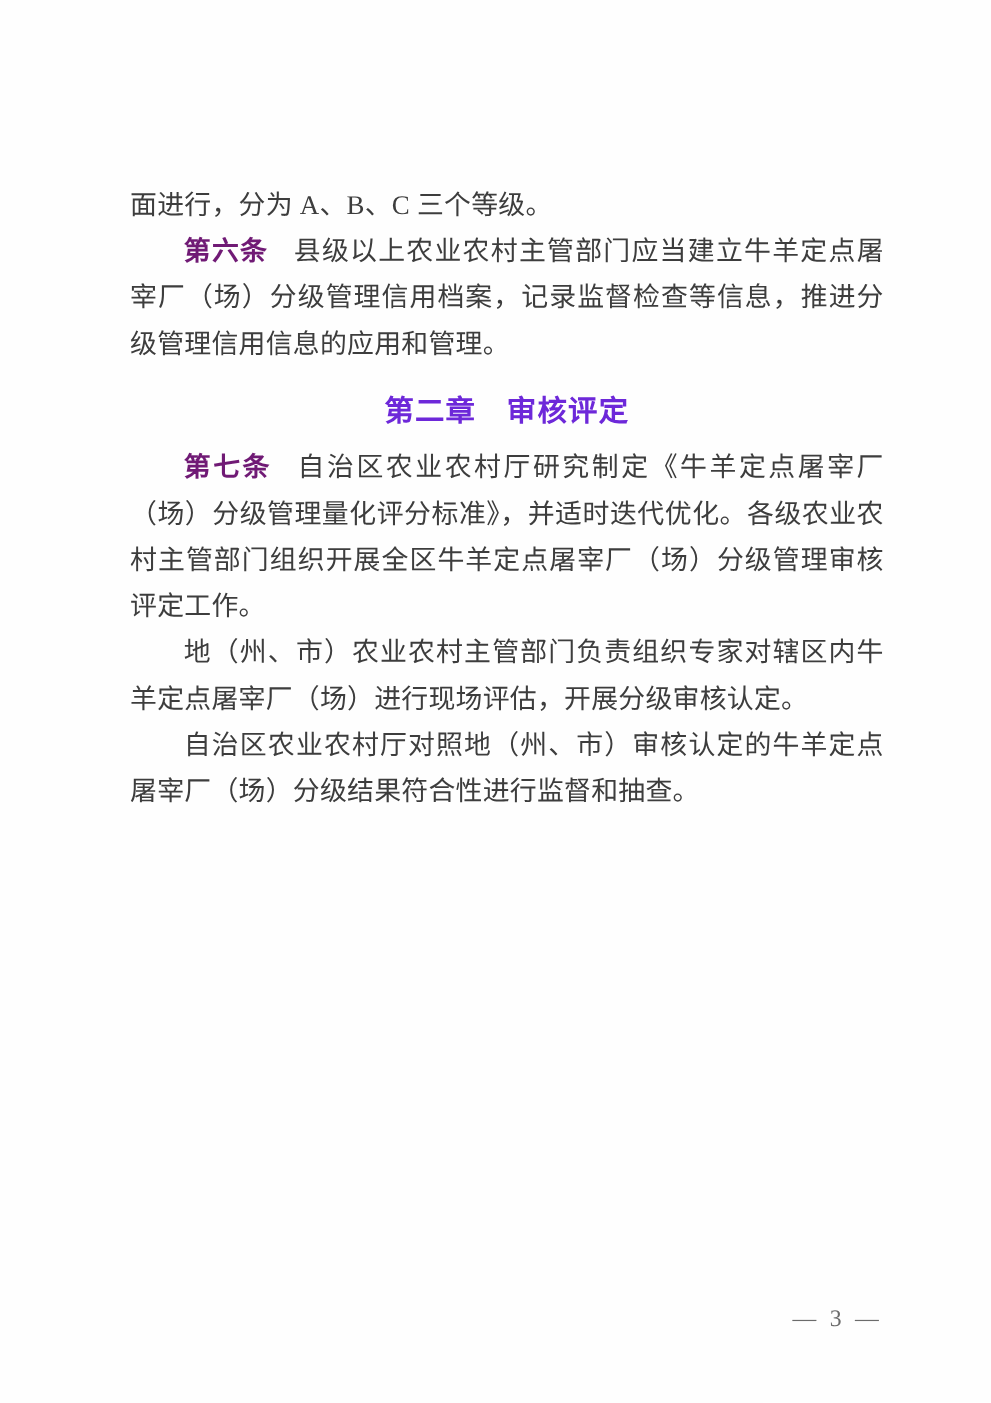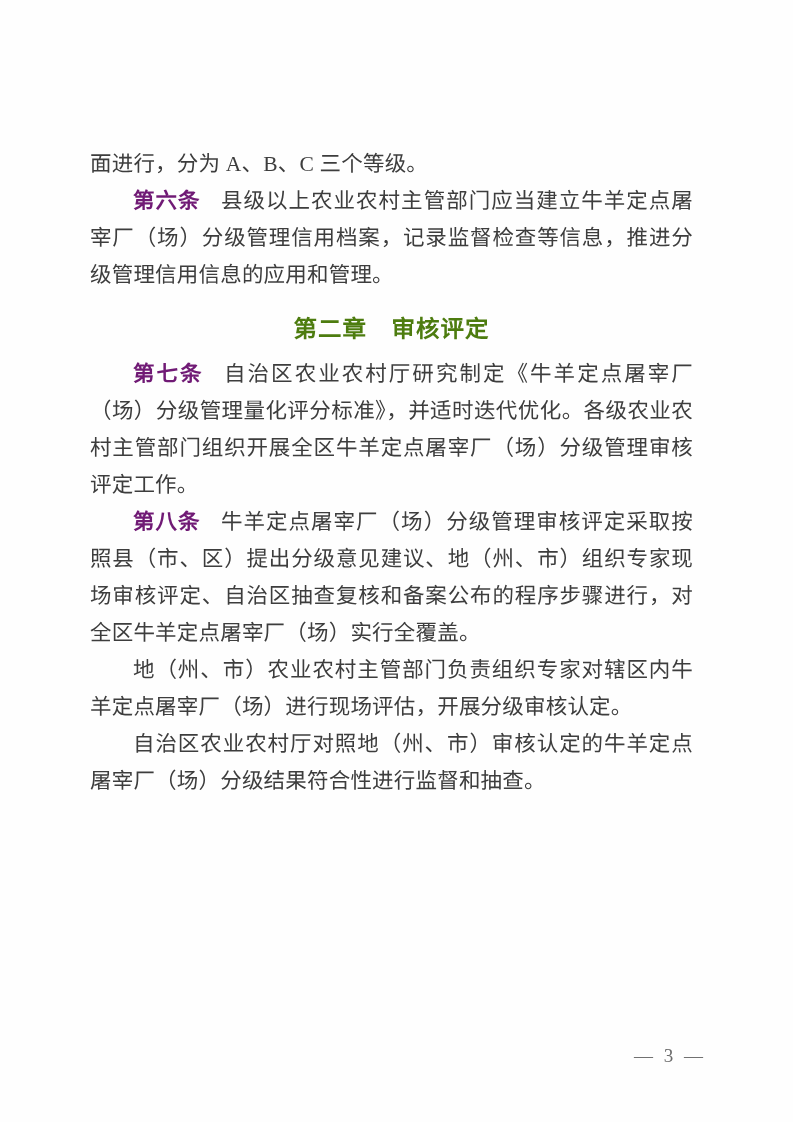--- a/index.html
+++ b/index.html
@@ -12,21 +12,21 @@
     position: relative;
     width: 793px;
     height: 1122px;
     background: #fefefe;
     font-family: "Liberation Serif", serif;
     color: #3d3d3d;
     overflow: hidden;
   }
   .content {
     position: absolute;
-    left: 90px;
+    left: 104px;
     top: 146px;
     width: 603px;
     font-size: 21.5px;
     line-height: 37px;
     text-align: justify;
     letter-spacing: 0.2px;
   }
   p.para {
     margin: 0;
     padding: 0;
@@ -42,21 +42,21 @@
   }
   h2.chapter {
     margin: 17px 0 8px 0;
     padding: 0;
     text-align: center;
     text-indent: 0;
     font-size: 23.5px;
     line-height: 37px;
     font-weight: 700;
     font-family: "Liberation Sans", sans-serif;
-    color: #4d7c0f;
+    color: #6d28d9;
     letter-spacing: 1px;
   }
   .page-number {
     position: absolute;
     left: 634px;
     top: 1044px;
     font-size: 19px;
     line-height: 24px;
     color: #6b6b6b;
     letter-spacing: 3px;
@@ -66,18 +66,17 @@
 </style>
 </head>
 <body>
 
 <div class="page">
   <div class="content" id="content">
       <p class="para">面进行，分为 A、B、C 三个等级。</p>
       <p class="para indent"><span class="article-label">第六条</span><span>县级以上农业农村主管部门应当建立牛羊定点屠宰厂（场）分级管理信用档案，记录监督检查等信息，推进分级管理信用信息的应用和管理。</span></p>
       <h2 class="chapter">第二章　审核评定</h2>
       <p class="para indent"><span class="article-label">第七条</span><span>自治区农业农村厅研究制定《牛羊定点屠宰厂（场）分级管理量化评分标准》，并适时迭代优化。各级农业农村主管部门组织开展全区牛羊定点屠宰厂（场）分级管理审核评定工作。</span></p>
-      <p class="para indent"><span class="article-label">第八条</span><span>牛羊定点屠宰厂（场）分级管理审核评定采取按照县（市、区）提出分级意见建议、地（州、市）组织专家现场审核评定、自治区抽查复核和备案公布的程序步骤进行，对全区牛羊定点屠宰厂（场）实行全覆盖。</span></p>
       <p class="para indent">地（州、市）农业农村主管部门负责组织专家对辖区内牛羊定点屠宰厂（场）进行现场评估，开展分级审核认定。</p>
       <p class="para indent">自治区农业农村厅对照地（州、市）审核认定的牛羊定点屠宰厂（场）分级结果符合性进行监督和抽查。</p>
     </div>
   <div class="page-number">— 3 —</div>
 </div>
 
 </body></html>

